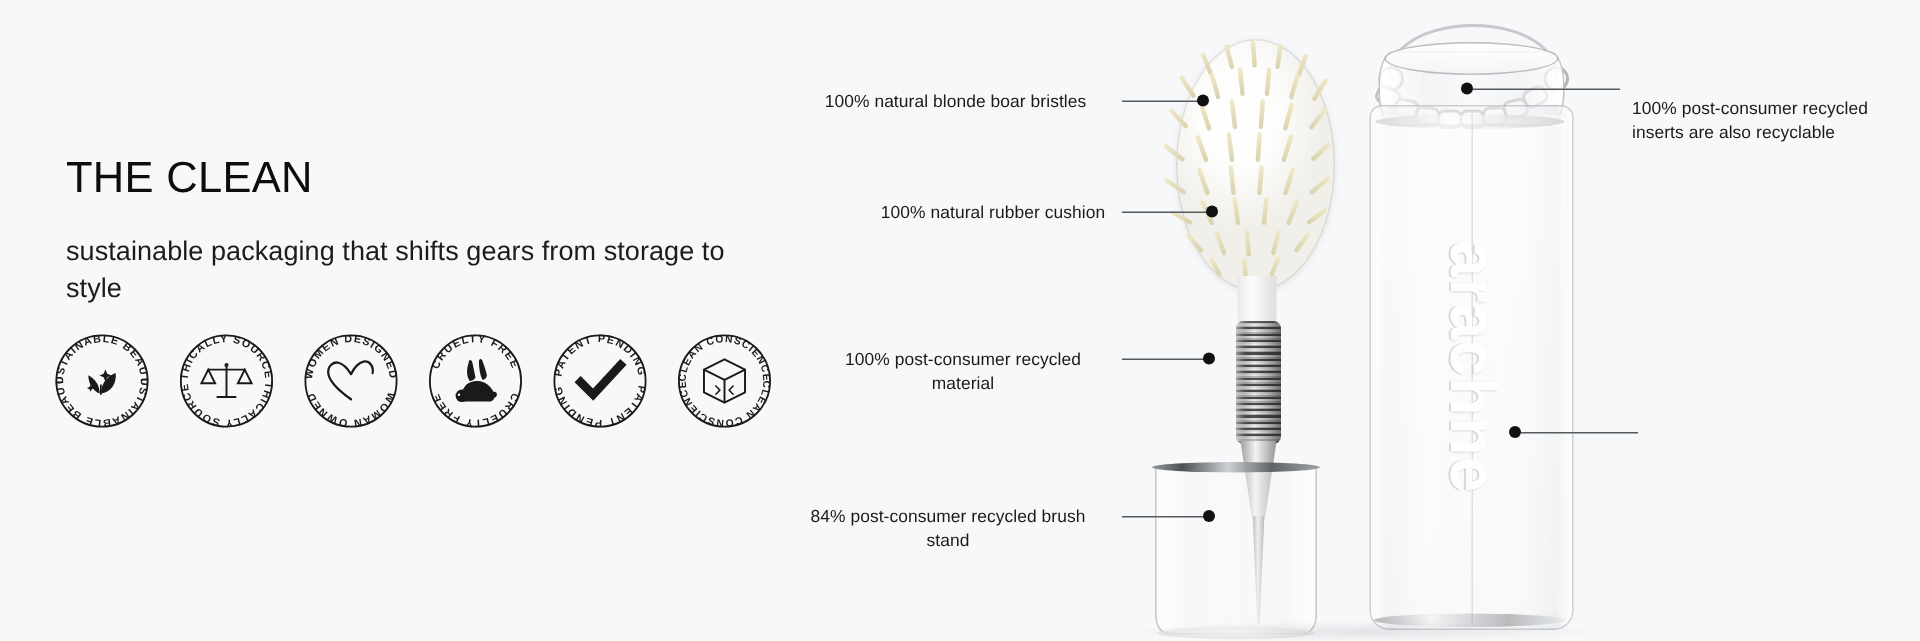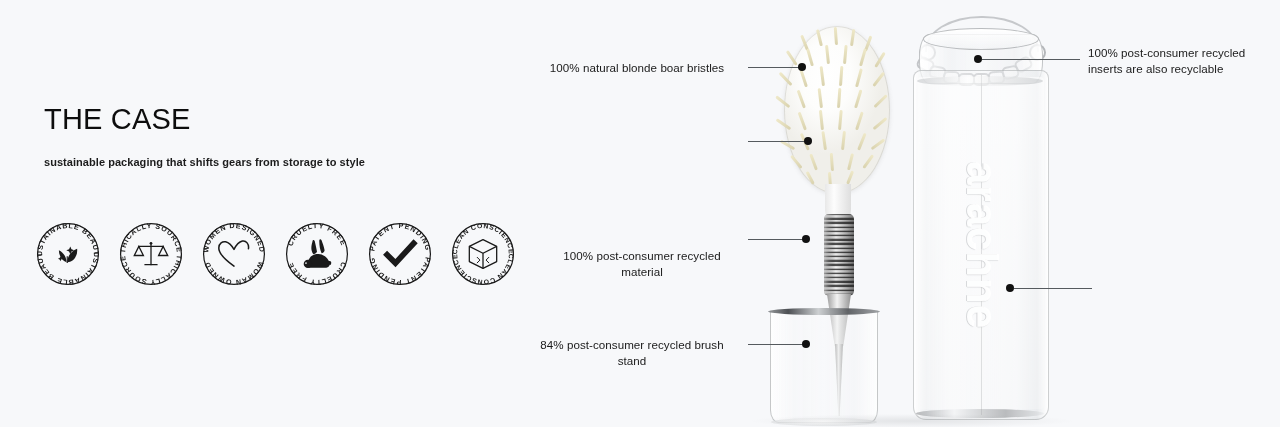--- a/index.html
+++ b/index.html
@@ -34,23 +34,23 @@
     font-size: 29px;
     line-height: 1.32;
     font-weight: 500;
     letter-spacing: 0.2px;
     color: #0d0d0d;
     margin: 0;
   }
   .headline .line { display: block; white-space: nowrap; }
   .subhead {
     margin: 17px 0 0 0;
-    font-size: 11px;
+    font-size: 18px;
     line-height: 1.4;
-    font-weight: 700;
+    font-weight: 400;
     color: #1c1c1c;
     letter-spacing: 0.05px;
   }
 
   
   .badge-row {
     position: absolute;
     left: 30px;
     top: 216px;
     display: flex;
@@ -74,21 +74,21 @@
   }
 
   .callout {
     position: absolute;
     font-size: 11.6px;
     line-height: 1.38;
     color: #1a1a1a;
     letter-spacing: 0.05px;
     white-space: pre-line;
   }
-  .callout.right-side { text-align: left; }
+  .callout.right-side { text-align: left; margin-top: 20px; }
   .callout.left-side { text-align: center; }
 
   .leader {
     position: absolute;
     height: 1px;
     background: #555a5e;
   }
   .leader-dot {
     position: absolute;
     width: 8px;
@@ -352,21 +352,21 @@
     background: radial-gradient(ellipse at 50% 50%, rgba(120,124,128,0.16), rgba(120,124,128,0) 72%);
   }
 </style>
 </head>
 <body>
 
 <div class="stage">
 
   <div class="left-col">
     <h1 class="headline">
-      <span class="line">THE CASE</span>
+      <span class="line">THE CLEAN</span>
     </h1>
     <p class="subhead">sustainable packaging that shifts gears from storage to style</p>
   </div>
 
   <div class="badge-row">
 
     <div class="badge">
       <svg viewBox="0 0 100 100" aria-hidden="true">
         <defs>
           <path id="arcT1" d="M 16,50 A 34,34 0 0 1 84,50"></path>
@@ -584,24 +584,25 @@
       <div class="jar-neck-ring"></div>
       <div class="jar-base"></div>
     </div>
 
     <div class="shadow-pool"></div>
 
     <div class="callout left-side" style="left:16px; top:60px; width:202px;">100% natural blonde boar bristles</div>
     <div class="leader" style="left:228px; top:67px; width:54px;"></div>
     <div class="leader-dot" style="left:278px; top:63px;"></div>
 
+    <div class="callout left-side" style="left:66px; top:134px; width:152px;">100% natural rubber cushion</div>
     <div class="leader" style="left:228px; top:141px; width:60px;"></div>
     <div class="leader-dot" style="left:284px; top:137px;"></div>
 
-    <div class="callout left-side" style="left:26px; top:248px; width:192px;">100% post-consumer recycled material</div>
+    <div class="callout left-side" style="left:26px; top:232px; width:192px;">100% post-consumer recycled material</div>
     <div class="leader" style="left:228px; top:239px; width:58px;"></div>
     <div class="leader-dot" style="left:282px; top:235px;"></div>
 
     <div class="callout left-side" style="left:6px; top:337px; width:212px;">84% post-consumer recycled brush stand</div>
     <div class="leader" style="left:228px; top:344px; width:58px;"></div>
     <div class="leader-dot" style="left:282px; top:340px;"></div>
 
     <div class="leader-dot" style="left:454px; top:55px;"></div>
     <div class="leader" style="left:462px; top:59px; width:98px;"></div>
     <div class="callout right-side" style="left:568px; top:45px; width:180px;">100% post-consumer recycled

